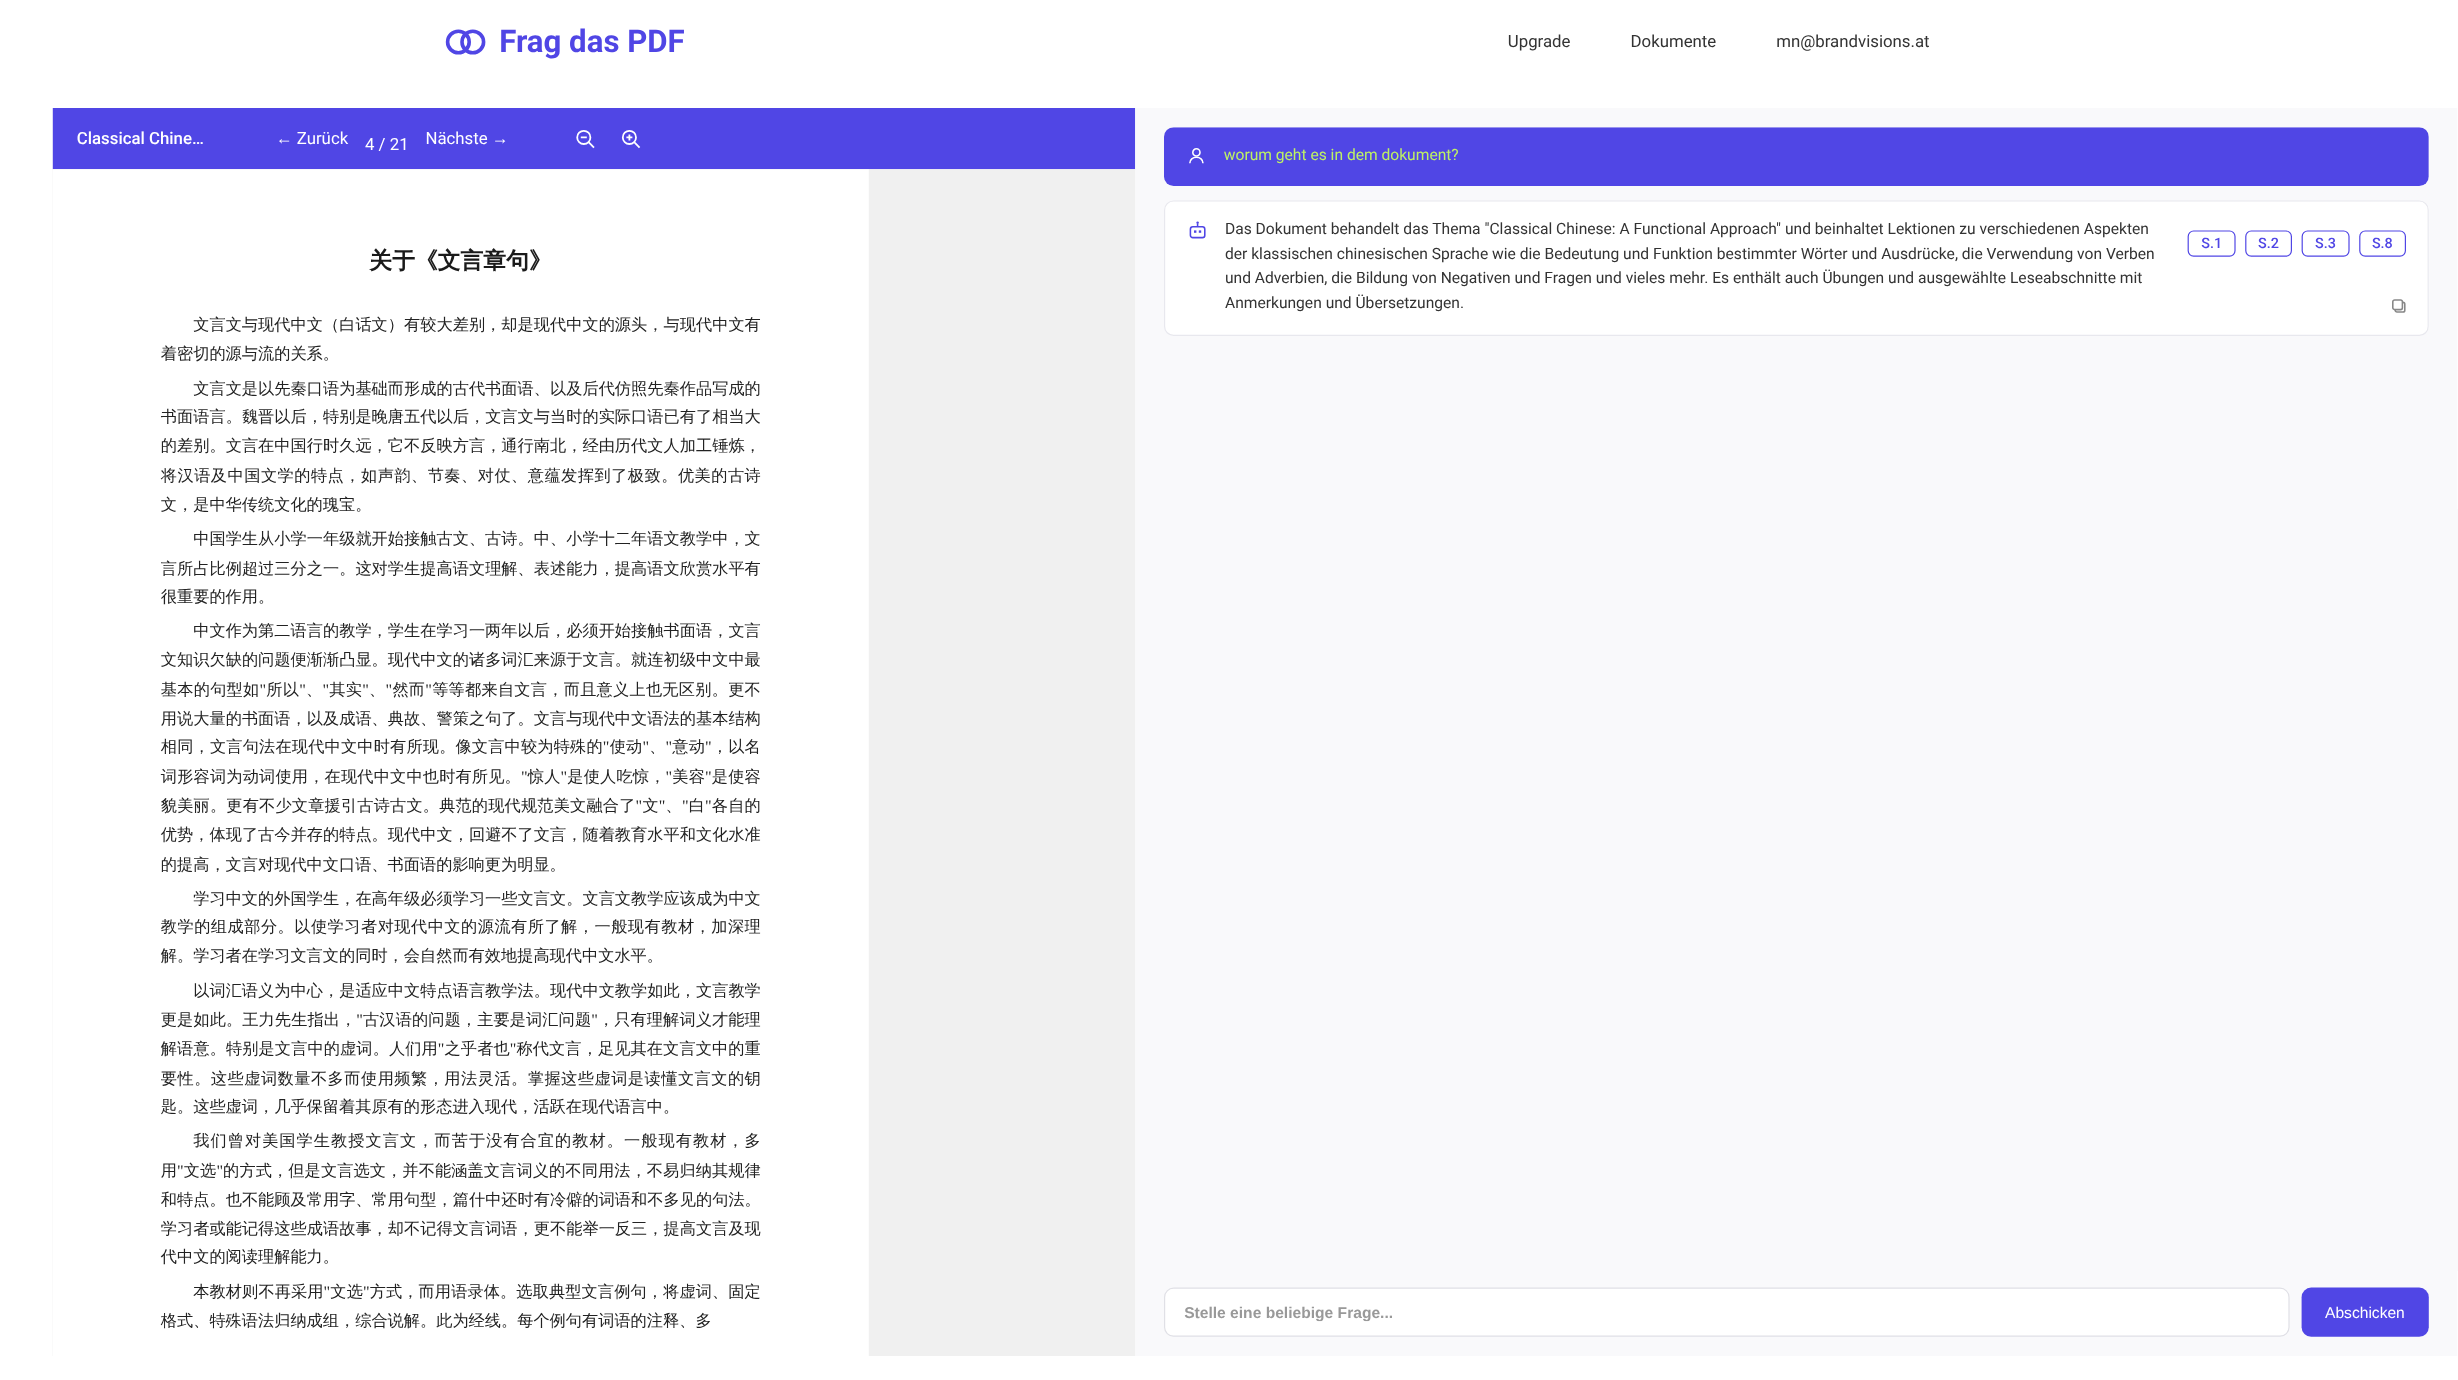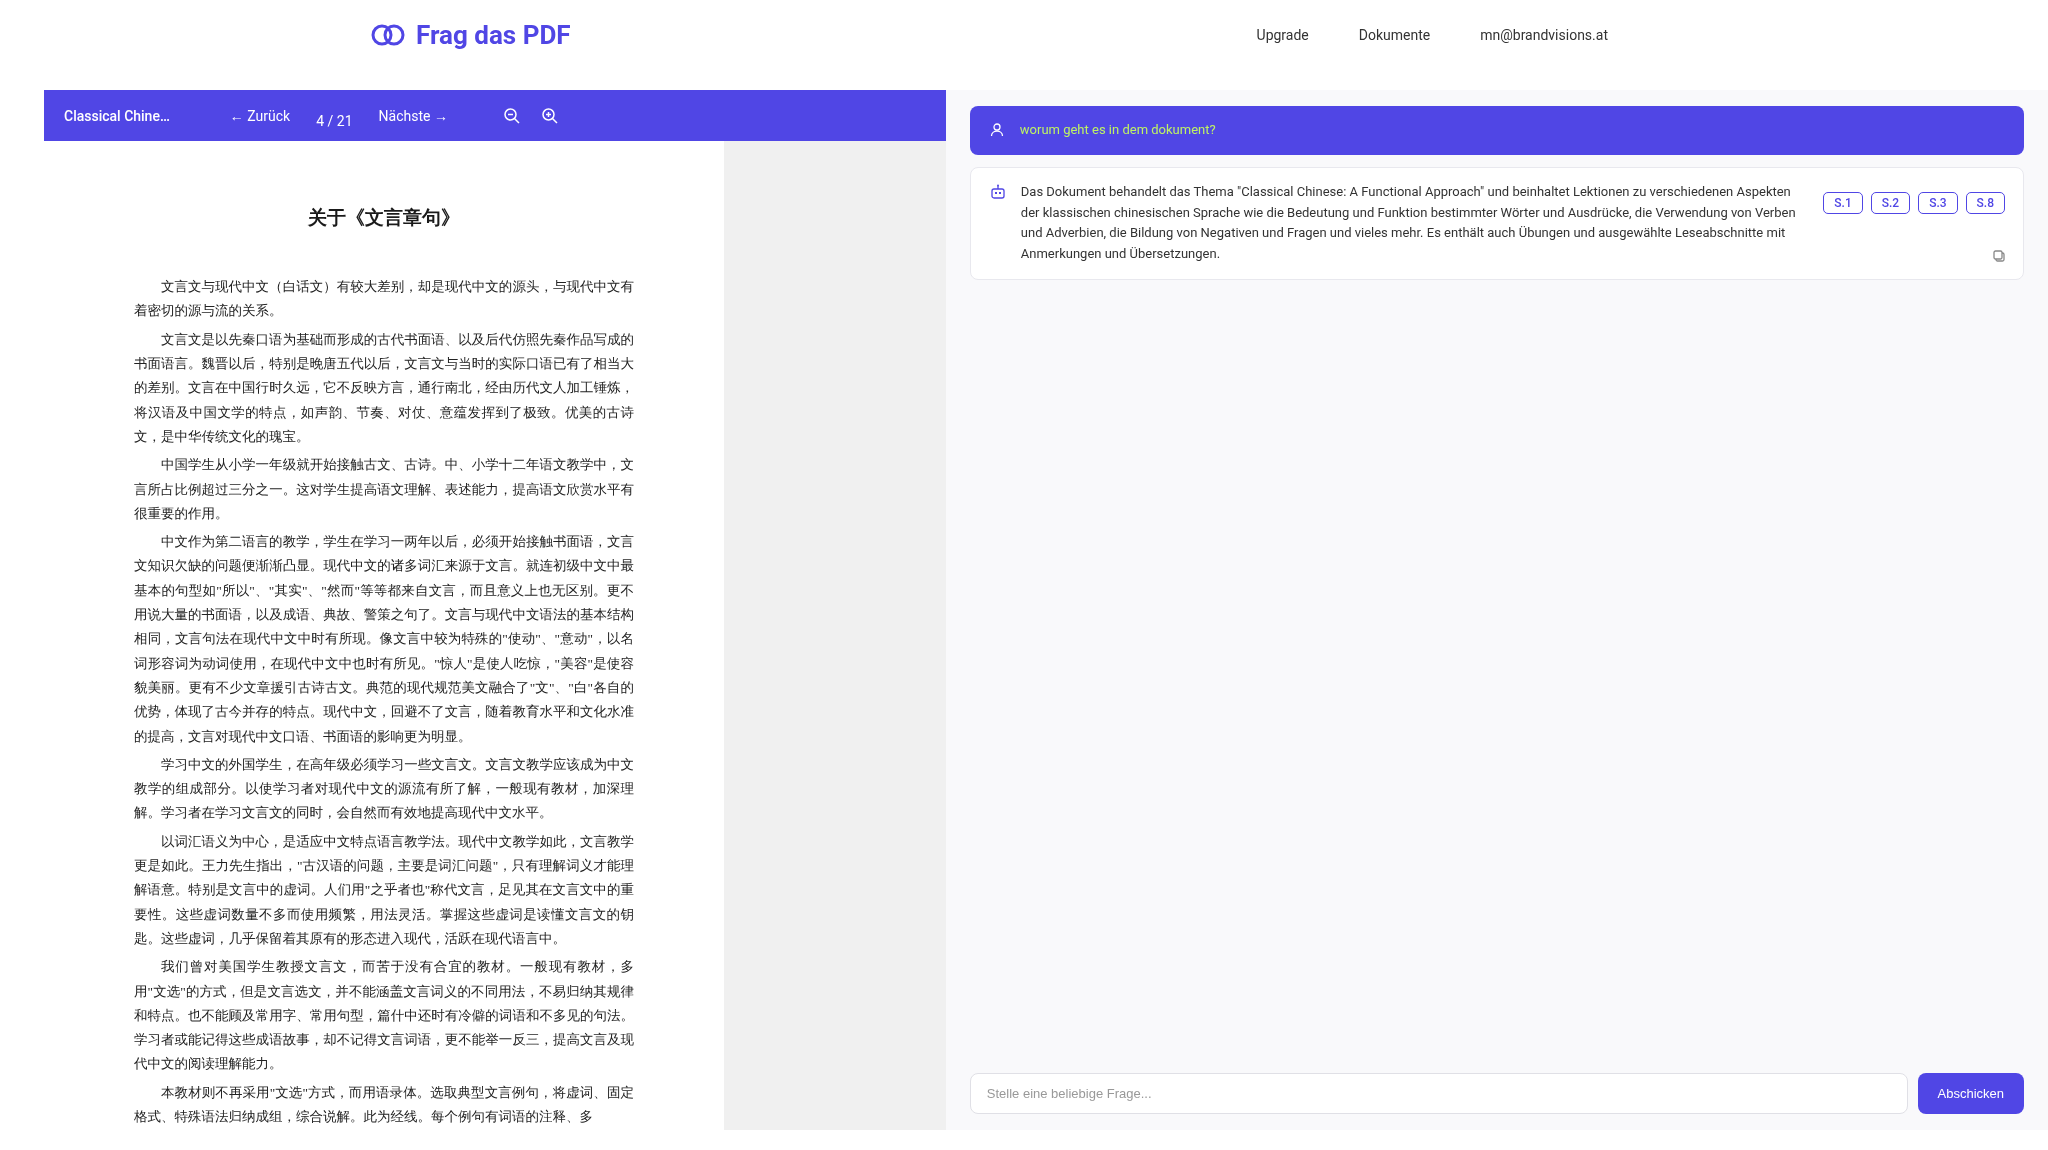--- a/index.html
+++ b/index.html
@@ -69,21 +69,21 @@
     .pdf-title {
       font-weight: 500;
       flex: 0 0 auto;
       max-width: 140px;
       overflow: hidden;
       text-overflow: ellipsis;
     }
     .pdf-nav {
       display: flex;
       align-items: center;
-      gap: 26px;
+      gap: 14px;
       margin-left: 40px;
     }
     .pdf-nav-btn {
       cursor: pointer;
       color: #fff;
     }
     .page-indicator {
       color: #fff;
       margin-top: 11px;
     }
@@ -109,21 +109,21 @@
       background: #fff;
       width: 680px;
       padding: 60px 90px 40px 90px;
       font-family: 'SimSun', serif;
       line-height: 1.8;
     }
     .pdf-page-title {
       text-align: center;
       font-size: 19px;
       font-weight: 600;
-      margin-bottom: 40px;
+      margin-bottom: 24px;
     }
     .pdf-paragraph {
       font-size: 13.5px;
       text-align: justify;
       margin-bottom: 4px;
       text-indent: 2em;
       color: #222;
     }
     .chat-panel {
       flex: 1;
@@ -210,20 +210,21 @@
       margin-top: 16px;
     }
     .chat-input {
       flex: 1;
       padding: 12px 16px;
       border: 1px solid #e0e0e6;
       border-radius: 8px;
       font-size: 13px;
       color: #333;
       outline: none;
+      font-weight: bold;
     }
     .chat-input::placeholder {
       color: #999;
     }
     .submit-btn {
       background: #5046e5;
       color: #fff;
       border: none;
       border-radius: 8px;
       padding: 12px 20px;

